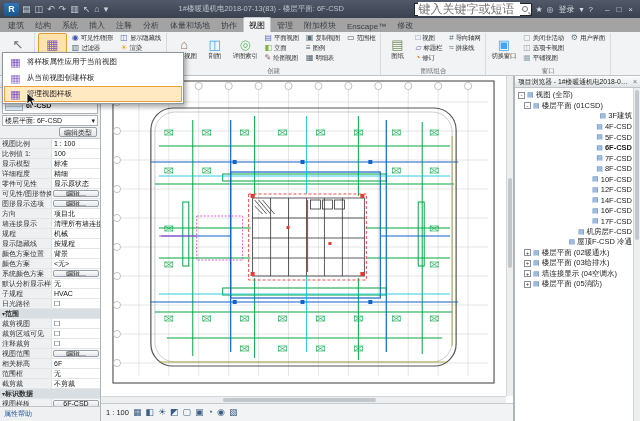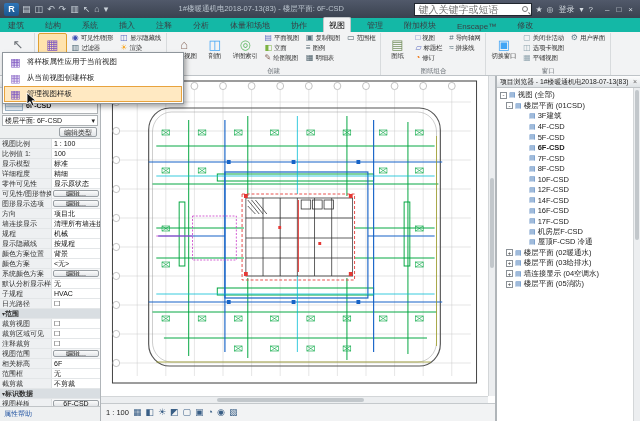--- a/index.html
+++ b/index.html
@@ -7,29 +7,29 @@
   body{font-family:"Liberation Sans","DejaVu Sans",sans-serif;}
   .app{position:relative;width:640px;height:421px;background:#d4d8dc;overflow:hidden;font-size:8px;color:#222;}
 
   
   .titlebar{height:18px;background:linear-gradient(#51596a,#3a4250);display:flex;align-items:center;padding:0 4px;gap:3px;color:#dfe4ea;}
   .logo{width:15px;height:13px;background:linear-gradient(#2f76b9,#1b568f);color:#fff;font-weight:bold;font-size:9px;display:flex;align-items:center;justify-content:center;border-radius:2px;flex:0 0 auto;}
   .qat{display:flex;gap:4px;align-items:center;}
   .qat span{font-size:9px;color:#c9d1d9;line-height:1;}
   .tb-title{flex:1;text-align:center;font-size:7.5px;color:#b9c2cc;white-space:nowrap;overflow:hidden;text-overflow:ellipsis;}
   .searchbox{display:flex;align-items:center;background:#fff;border:1px solid #20262e;height:13px;width:118px;padding:0 3px;gap:2px;flex:0 0 auto;}
-  .searchbox input{border:0;outline:0;flex:1;font-size:10px;min-width:0;font-family:Liberation Serif, serif;color:#333;}
+  .searchbox input{border:0;outline:0;flex:1;font-size:12px;min-width:0;font-family:Liberation Sans, sans-serif;color:#333;}
   .mag{width:6px;height:6px;border:1px solid #777;border-radius:50%;position:relative;flex:0 0 auto;}
   .mag::after{content:"";position:absolute;width:3px;height:1px;background:#777;transform:rotate(45deg);left:5px;top:6px;}
   .tb-right{display:flex;gap:5px;align-items:center;font-size:8px;color:#d6dce2;flex:0 0 auto;}
   .winbtns{display:flex;gap:1px;margin-left:4px;}
   .winbtns span{padding:0 3px;font-size:8px;}
 
   
-  .tabs{height:14px;background:#14b8a6;display:flex;align-items:flex-end;padding-left:3px;gap:11px;}
+  .tabs{height:14px;background:#a3a3a3;display:flex;align-items:flex-end;padding-left:3px;gap:1px;}
   .tab{padding:2px 5px 1px;font-size:8px;color:#3a3f44;white-space:nowrap;}
   .tab.active{background:#f2f3f4;border:1px solid #c2c6c9;border-bottom:0;border-radius:2px 2px 0 0;color:#000;}
 
   
   .ribbon{height:44px;background:#f2f3f4;display:flex;align-items:stretch;border-bottom:1px solid #bfc4c8;padding:1px 2px 0;}
   .panel{display:flex;flex-direction:column;border-right:1px solid #d8dbdd;padding:0 3px;flex:0 0 auto;}
   .panel-items{display:flex;flex-direction:column;flex-wrap:wrap;align-content:flex-start;height:32px;column-gap:3px;}
   .rb{display:flex;align-items:center;gap:2px;height:10px;padding:0 1px;border:1px solid transparent;}
   .rb-ic{font-size:8px;line-height:1;}
   .rb-lb{font-size:6.5px;white-space:nowrap;color:#333;letter-spacing:-0.3px;}
@@ -68,26 +68,26 @@
   .plan{position:absolute;left:0;top:0;right:7px;bottom:25px;}
   .plan svg{width:100%;height:100%;display:block;}
   .vscroll{position:absolute;top:0;right:0;width:7px;bottom:25px;background:#eceef0;border-left:1px solid #d3d6d8;}
   .vthumb{position:absolute;top:32%;height:28%;left:1px;right:1px;background:#c2c7cb;border-radius:2px;}
   .hscroll{position:absolute;left:0;right:7px;bottom:18px;height:7px;background:#eceef0;border-top:1px solid #d3d6d8;}
   .hthumb{position:absolute;left:30%;width:38%;top:1px;bottom:1px;background:#c2c7cb;border-radius:2px;}
   .viewbar{position:absolute;left:0;right:0;bottom:0;height:18px;background:#f2f3f4;border-top:1px solid #c5c9cc;display:flex;align-items:center;gap:4px;padding:0 5px;font-size:7.5px;color:#222;}
   .vb-ic{font-size:9px;color:#3a5f86;line-height:1;}
 
   
-  .browser{width:144px;background:#fff;border-left:1px solid #b0b5b9;display:flex;flex-direction:column;flex:0 0 auto;}
+  .browser{width:126px;background:#fff;border-left:1px solid #b0b5b9;display:flex;flex-direction:column;flex:0 0 auto;}
   .tree{flex:1;position:relative;overflow:hidden;padding:2px 8px 0 0;}
   .titem{display:flex;align-items:center;height:10.5px;gap:2px;white-space:nowrap;font-size:7.5px;color:#222;}
   .titem[data-level="0"]{padding-left:3px;}
   .titem[data-level="1"]{padding-left:9px;}
-  .titem[data-level="2"]{padding-left:23px;}
+  .titem[data-level="2"]{padding-left:23px;justify-content:flex-end;}
   .box{width:7px;height:7px;border:1px solid #8a9096;display:inline-flex;align-items:center;justify-content:center;font-size:6px;line-height:1;background:#fff;color:#333;visibility:hidden;flex:0 0 auto;}
   .box.has{visibility:visible;}
   .t-ic{font-size:7px;color:#4a7dbb;flex:0 0 auto;}
   .titem.bold{font-weight:bold;}
   .tscroll{position:absolute;right:0;top:0;bottom:0;width:7px;background:#eceef0;border-left:1px solid #d3d6d8;}
   .tthumb{position:absolute;top:2px;height:45%;left:1px;right:1px;background:#c2c7cb;border-radius:2px;}
 
   
   .menu{position:absolute;left:2px;top:52px;width:182px;background:#fff;border:1px solid #8f969c;box-shadow:2px 3px 5px rgba(0,0,0,.35);z-index:50;padding:1px;}
   .menu-item{display:flex;align-items:center;gap:5px;height:16px;padding:0 4px;font-size:7.5px;color:#222;border:1px solid transparent;}

